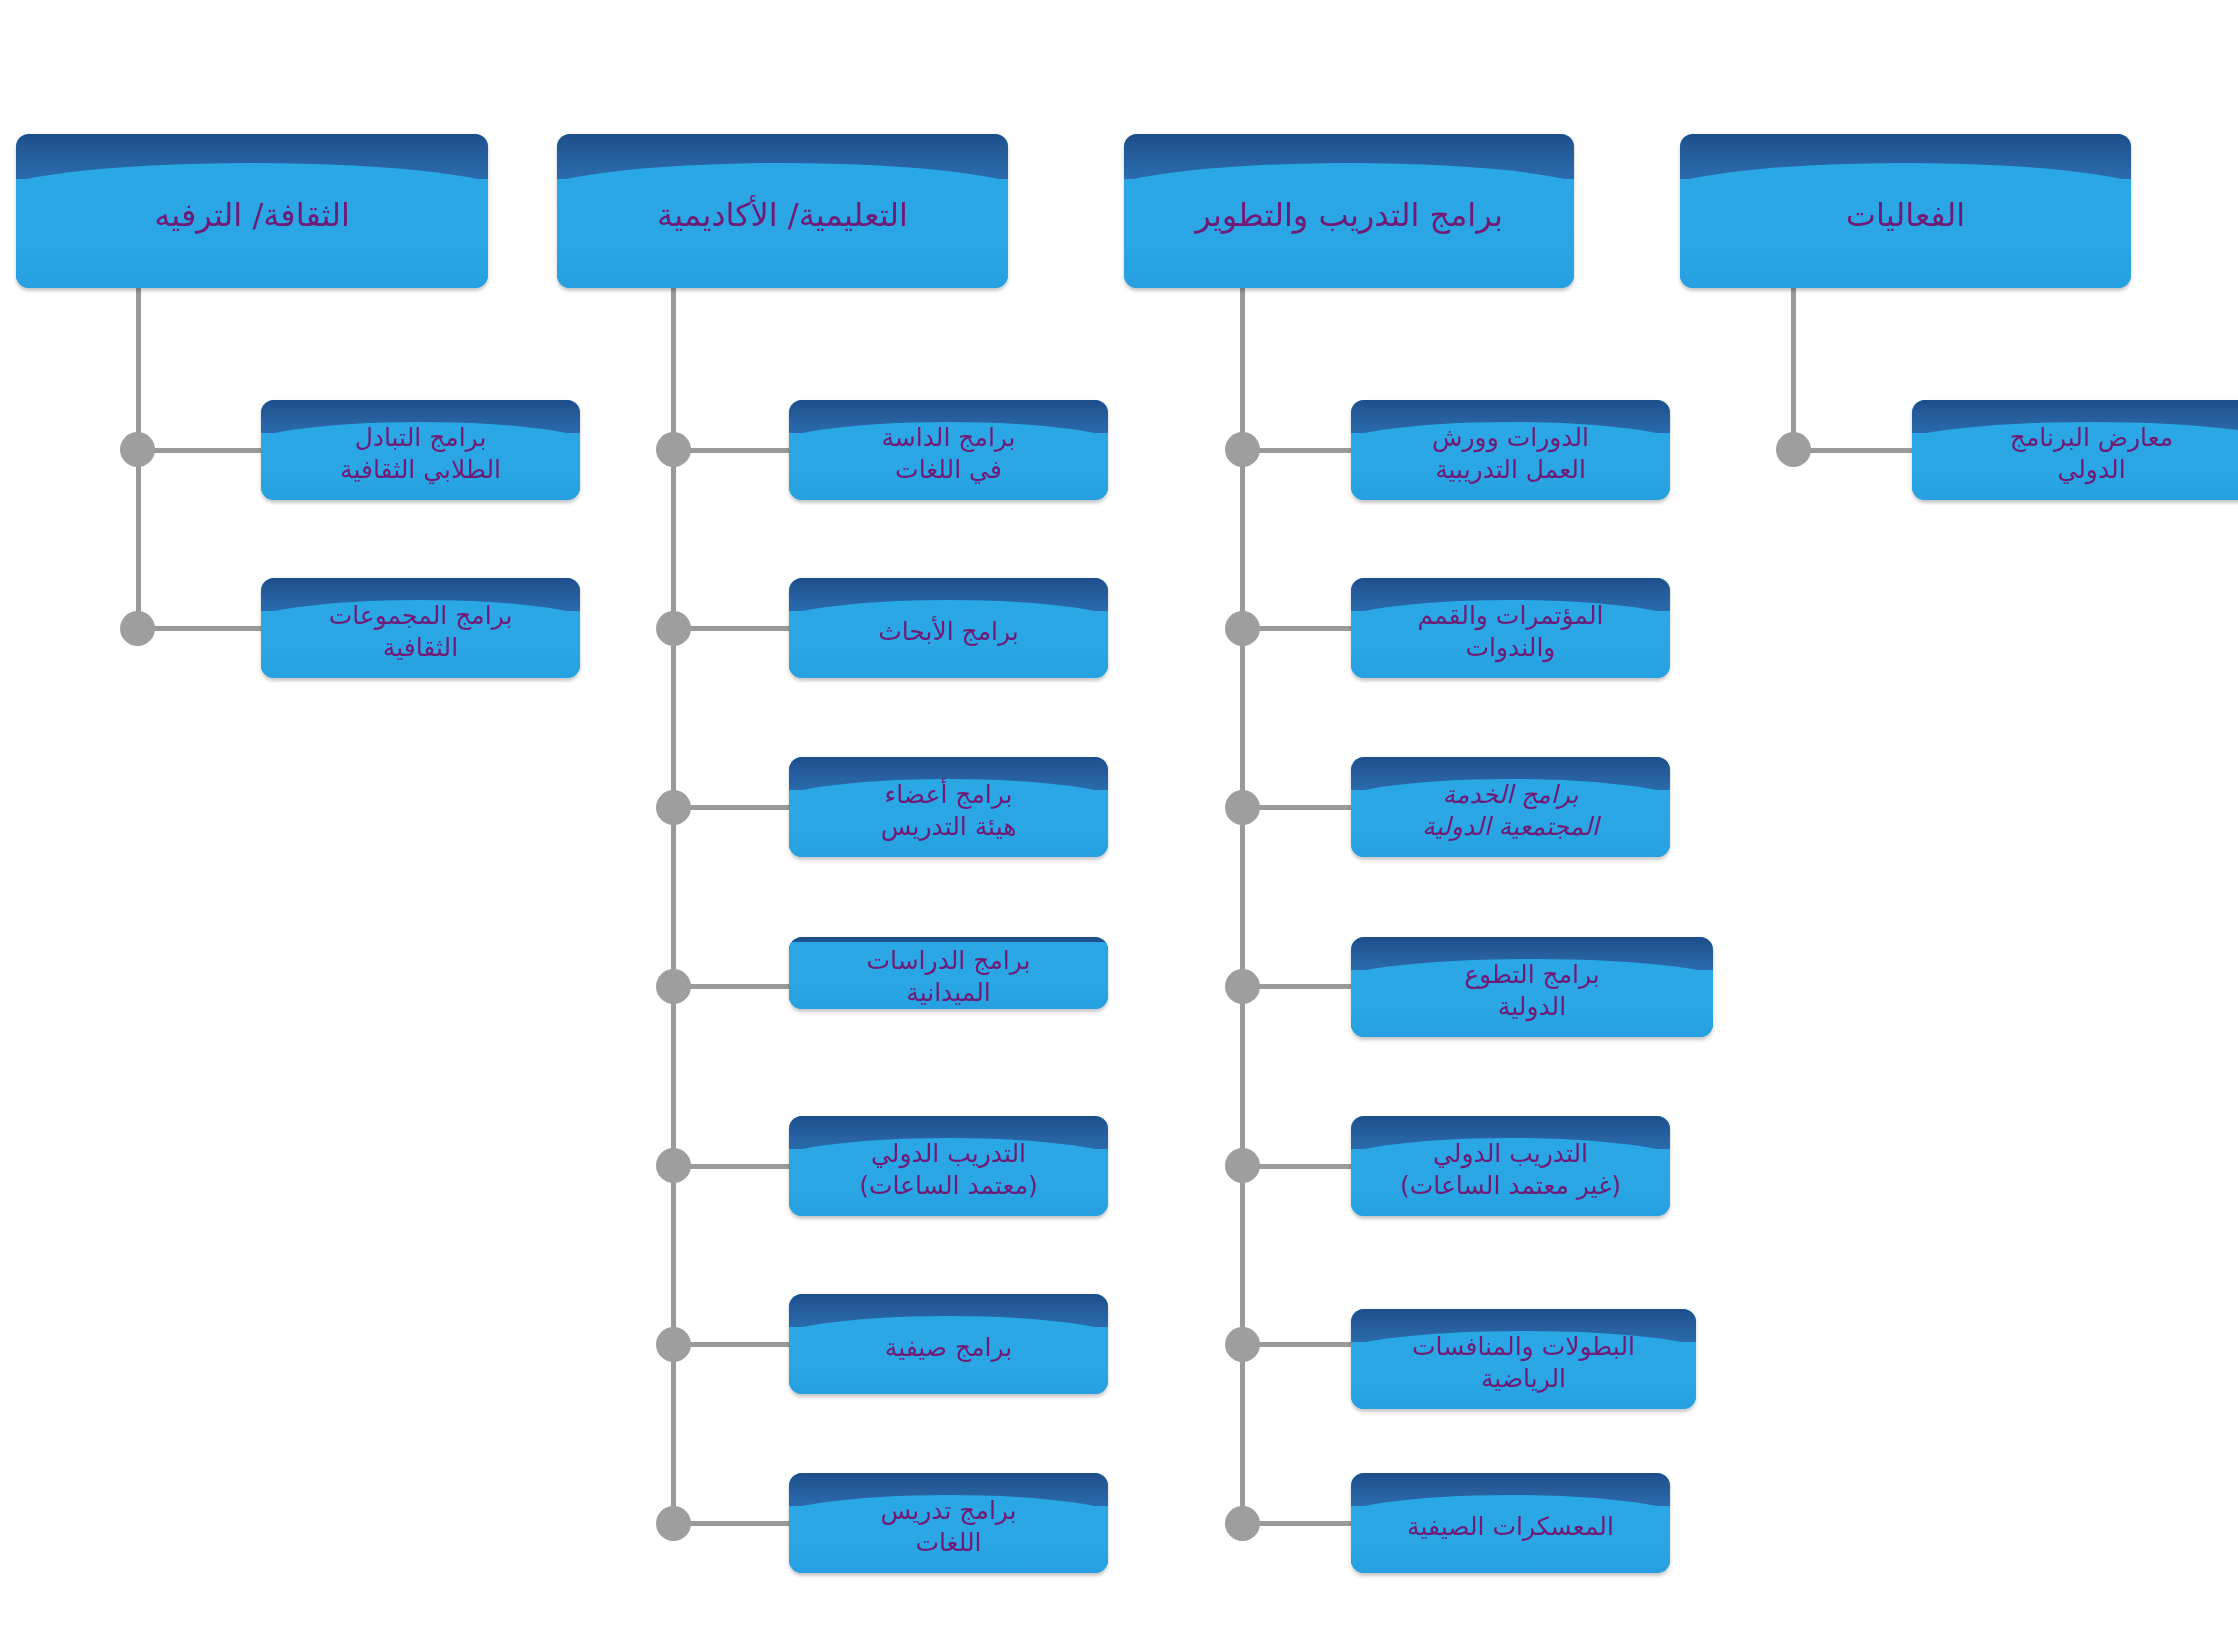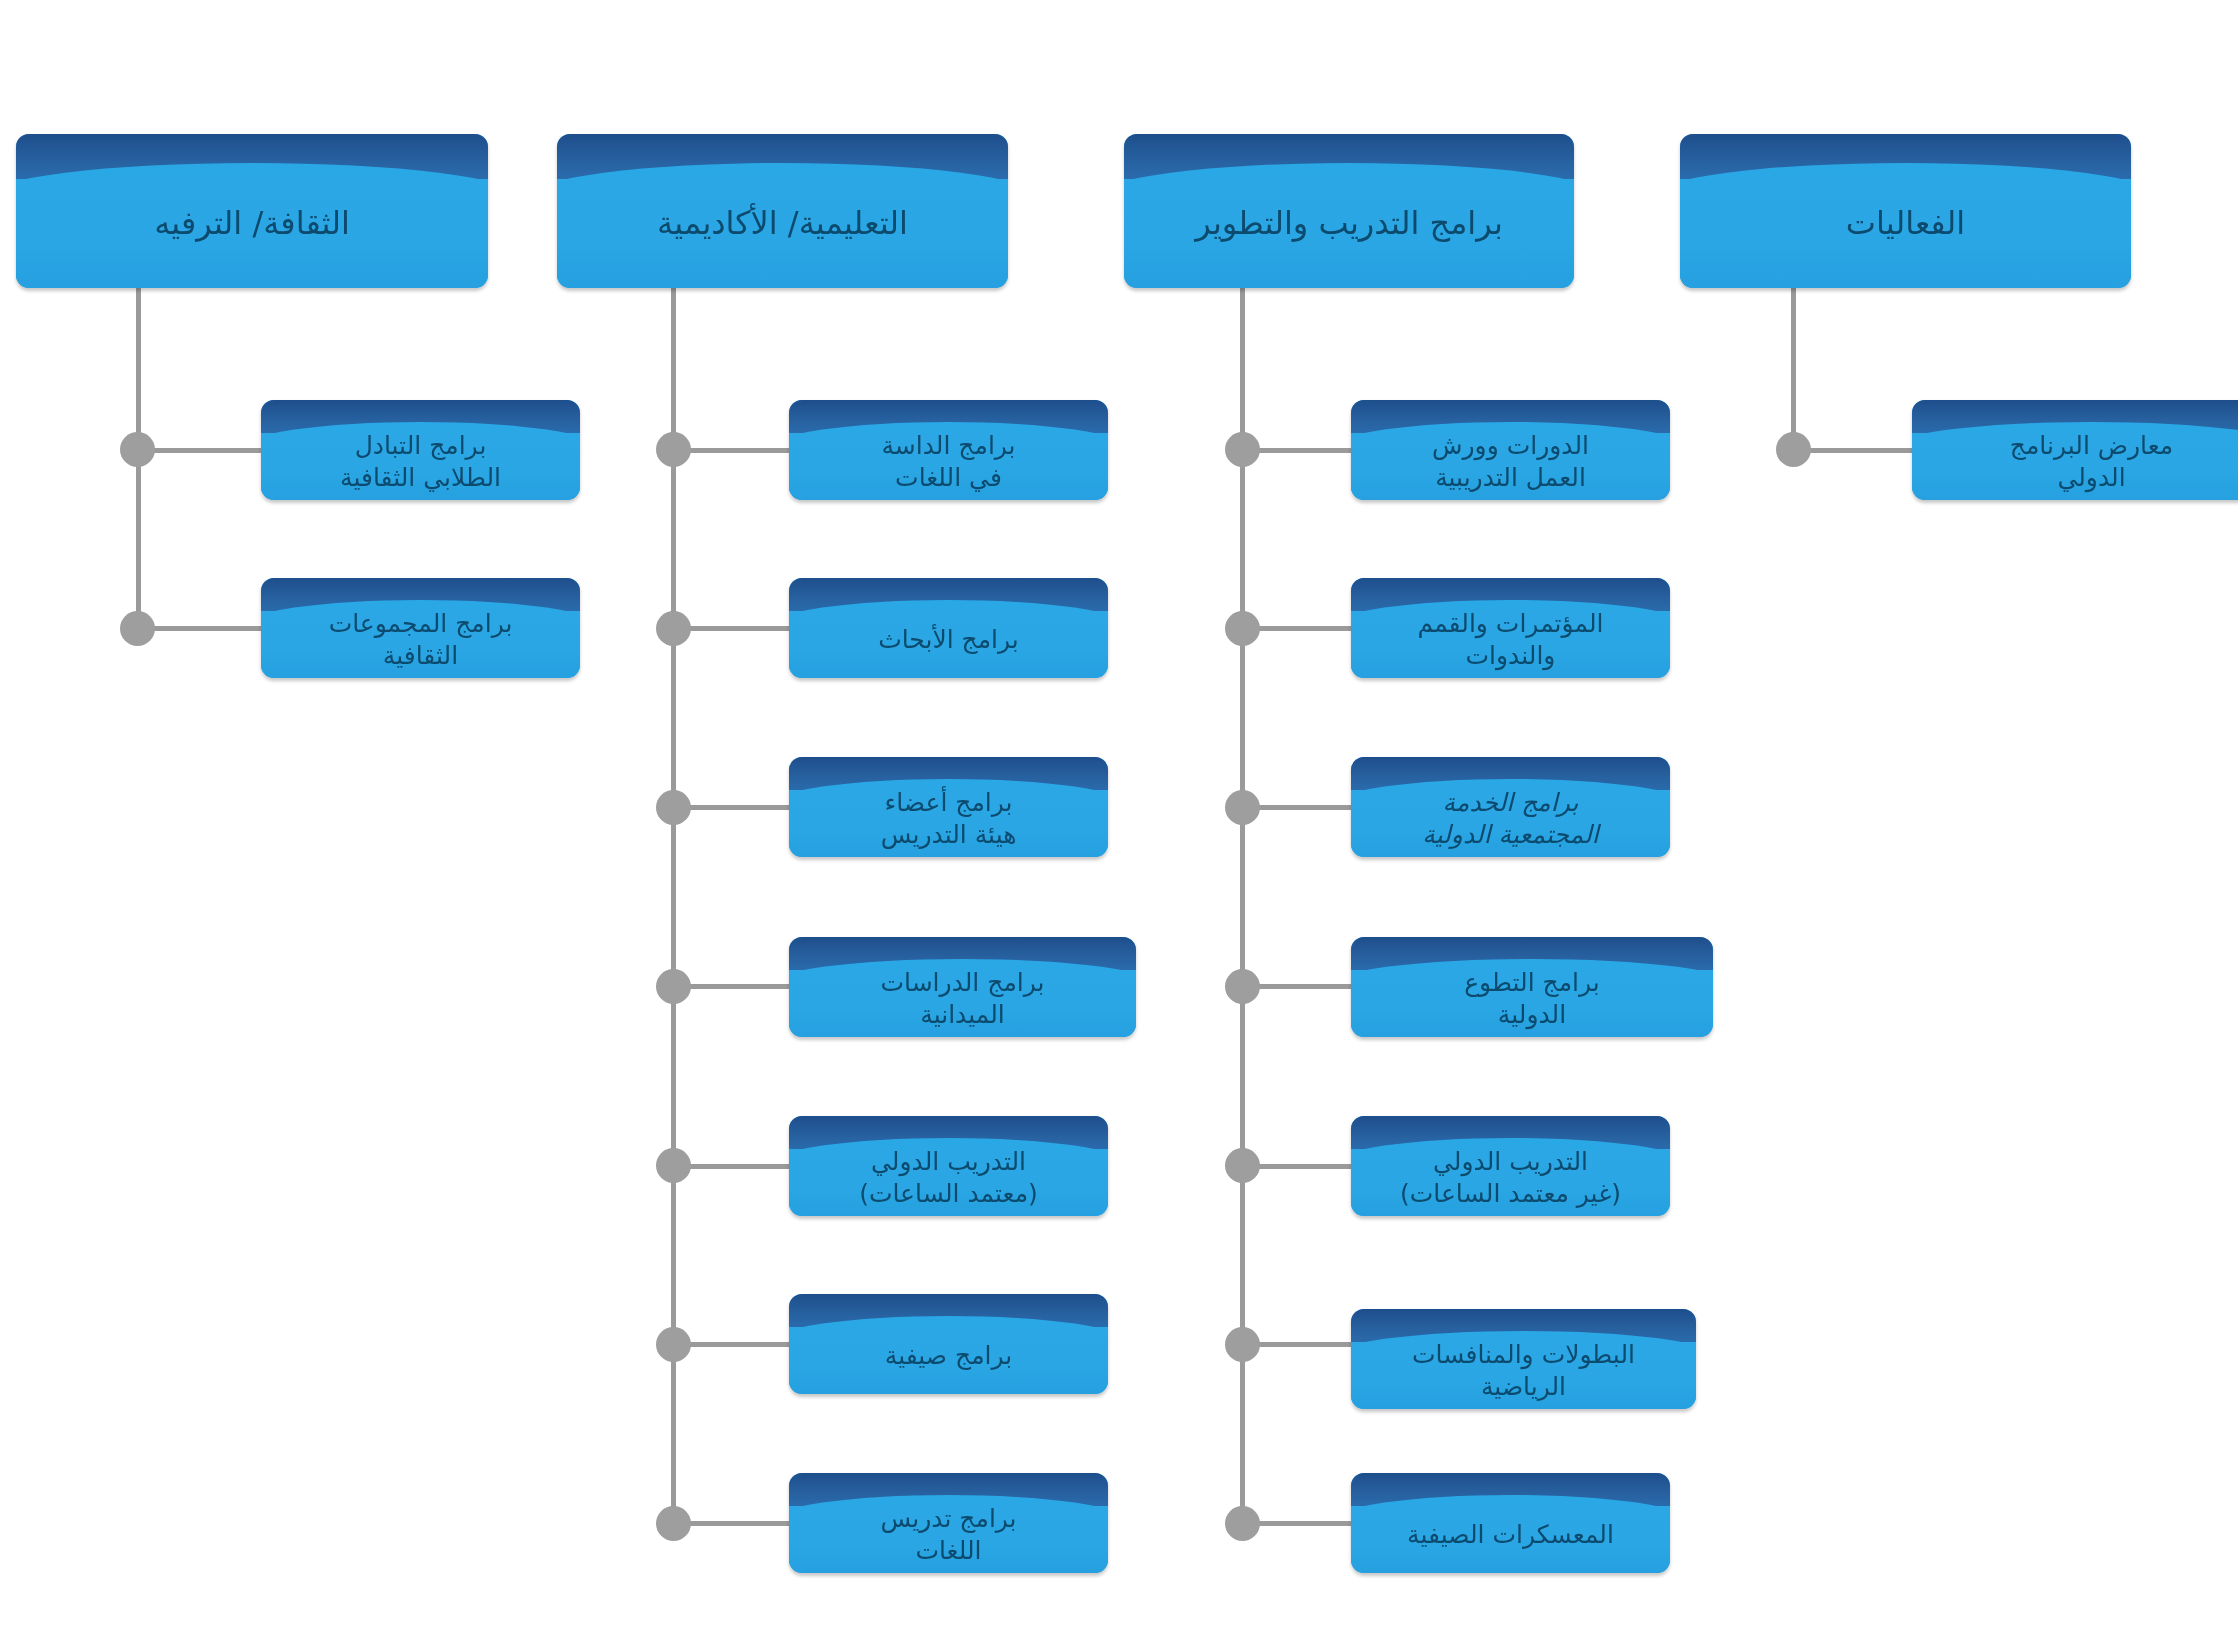--- a/index.html
+++ b/index.html
@@ -36,24 +36,24 @@
   .box .arc{
     position:absolute;left:-6%;width:112%;
     background:#2aa8e6;
     border-radius:50% 50% 0 0 / 100% 100% 0 0;
   }
   .box .body{
     position:absolute;left:0;bottom:0;width:100%;
     background:linear-gradient(180deg,#2ba7e5 0%,#2aa6e4 60%,#26a0e0 100%);
   }
   .box .label{
-    position:absolute;left:0;top:12px;width:100%;height:100%;
+    position:absolute;left:0;top:4px;width:100%;height:100%;
     display:flex;align-items:center;justify-content:center;
     text-align:center;
-    color:#0c4a6e;
+    color:#701a75;
     direction:rtl;
     line-height:1.28;
     padding:0 8.7px;
     box-sizing:border-box;
     white-space:pre-line;
     letter-spacing:0px;
   }
 
   
   .hbox{height:154px;}
@@ -153,21 +153,21 @@
         <div class="body"></div>
         <div class="label">برامج الأبحاث</div>
       </div>
       <div class="box cbox" style="left: 789px; top: 757px; width: 319px; height: 100px;">
         <div class="band"></div>
         <div class="arc"></div>
         <div class="body"></div>
         <div class="label">برامج أعضاء
 هيئة التدريس</div>
       </div>
-      <div class="box cbox" style="left: 789px; top: 937px; width: 319px; height: 100px; padding-left: 28px;">
+      <div class="box cbox" style="left: 789px; top: 937px; width: 319px; height: 72px;">
         <div class="band"></div>
         <div class="arc"></div>
         <div class="body"></div>
         <div class="label">برامج الدراسات
 الميدانية</div>
       </div>
       <div class="box cbox" style="left: 789px; top: 1116px; width: 319px; height: 100px;">
         <div class="band"></div>
         <div class="arc"></div>
         <div class="body"></div>

